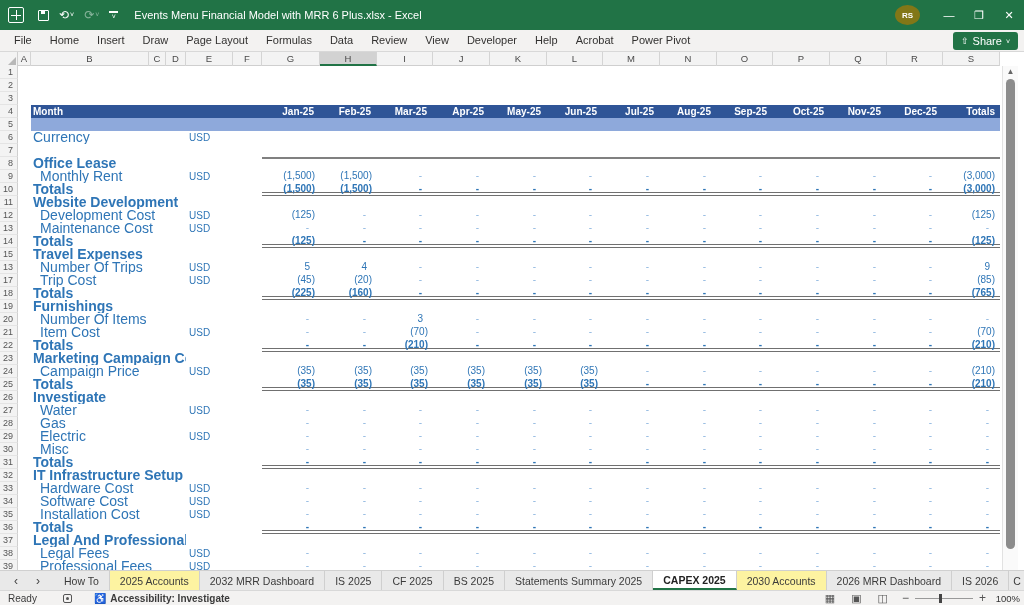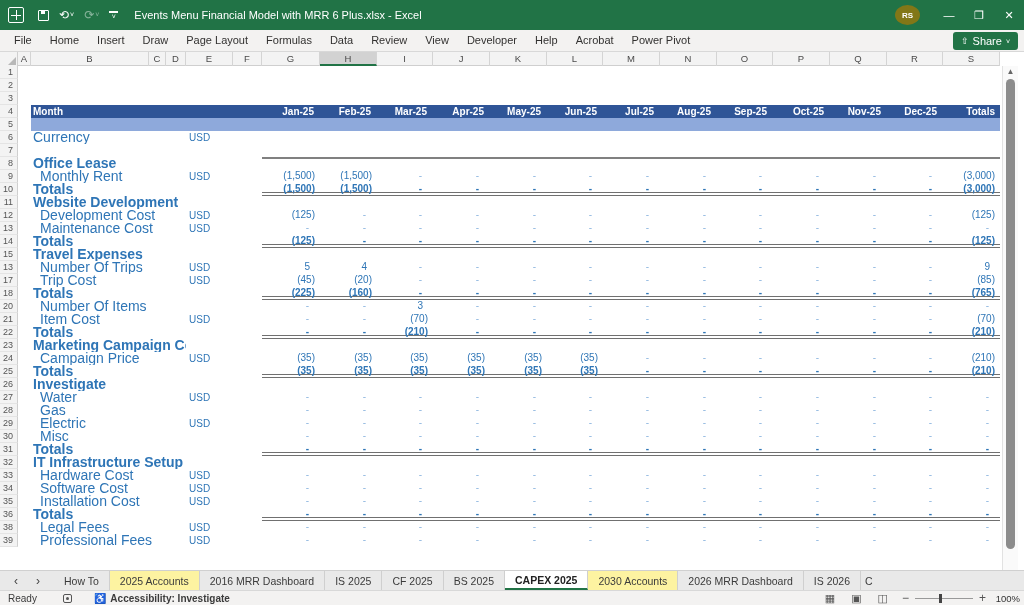--- a/index.html
+++ b/index.html
@@ -407,20 +407,28 @@
           <div class="mcell v-dash" style="width: 56px;">-</div>
           <div class="mcell v-dash" style="width: 57px;">-</div>
           <div class="mcell v-dash" style="width: 57px;">-</div>
           <div class="mcell v-dash" style="width: 56px;">-</div>
           <div class="mcell v-dash" style="width: 57px;">-</div>
           <div class="mcell v-dash" style="width: 57px;">-</div>
           <div class="mcell v-dash" style="width: 56px;">-</div>
           <div class="tcell v-paren">(765)</div>
         </div>
       </div>
+      <div class="row sec">
+        <div class="rh">19</div>
+        <div class="aGap"></div>
+        <div class="lbl">Furnishings</div>
+        <div class="unit"></div>
+        <div class="fGap"></div>
+        <div class="vals"></div>
+      </div>
       <div class="row">
         <div class="rh">20</div>
         <div class="aGap"></div>
         <div class="lbl ind">Number Of Items</div>
         <div class="unit"></div>
         <div class="fGap"></div>
         <div class="vals">
           <div class="mcell v-dash" style="width: 58px;">-</div>
           <div class="mcell v-dash" style="width: 57px;">-</div>
           <div class="mcell v-plain" style="width: 56px;">3</div>
@@ -738,20 +746,28 @@
           <div class="mcell v-dash" style="width: 57px;">-</div>
           <div class="mcell v-dash" style="width: 56px;">-</div>
           <div class="mcell v-dash" style="width: 57px;">-</div>
           <div class="mcell v-dash" style="width: 57px;">-</div>
           <div class="mcell v-dash" style="width: 56px;">-</div>
           <div class="mcell v-dash" style="width: 57px;">-</div>
           <div class="mcell v-dash" style="width: 57px;">-</div>
           <div class="mcell v-dash" style="width: 56px;">-</div>
           <div class="tcell v-dash">-</div>
         </div>
+      </div>
+      <div class="row sec">
+        <div class="rh">37</div>
+        <div class="aGap"></div>
+        <div class="lbl">Legal And Professional Fees</div>
+        <div class="unit"></div>
+        <div class="fGap"></div>
+        <div class="vals"></div>
       </div>
       <div class="row">
         <div class="rh">38</div>
         <div class="aGap"></div>
         <div class="lbl ind">Legal Fees</div>
         <div class="unit">USD</div>
         <div class="fGap"></div>
         <div class="vals">
           <div class="mcell v-dash" style="width: 58px;">-</div>
           <div class="mcell v-dash" style="width: 57px;">-</div>
@@ -800,24 +816,25 @@
 </div>
 
 <div class="tabrow">
   <div class="tabnav">
     <span>‹</span>
     <span>›</span>
   </div>
   <div id="sheet-tabs" style="display:flex;align-items:stretch;">
       <div class="stab">How To</div>
       <div class="stab highlight">2025 Accounts</div>
-      <div class="stab">2016 MRR Dashboard</div>
+      <div class="stab">2032 MRR Dashboard</div>
       <div class="stab">IS 2025</div>
       <div class="stab">CF 2025</div>
       <div class="stab">BS 2025</div>
+      <div class="stab">Statements Summary 2025</div>
       <div class="stab active">CAPEX 2025</div>
       <div class="stab highlight">2030 Accounts</div>
       <div class="stab">2026 MRR Dashboard</div>
       <div class="stab">IS 2026</div>
       <div class="stab clipped">CF 2026</div>
     </div>
   <div class="tab-extra">
     
     
     

